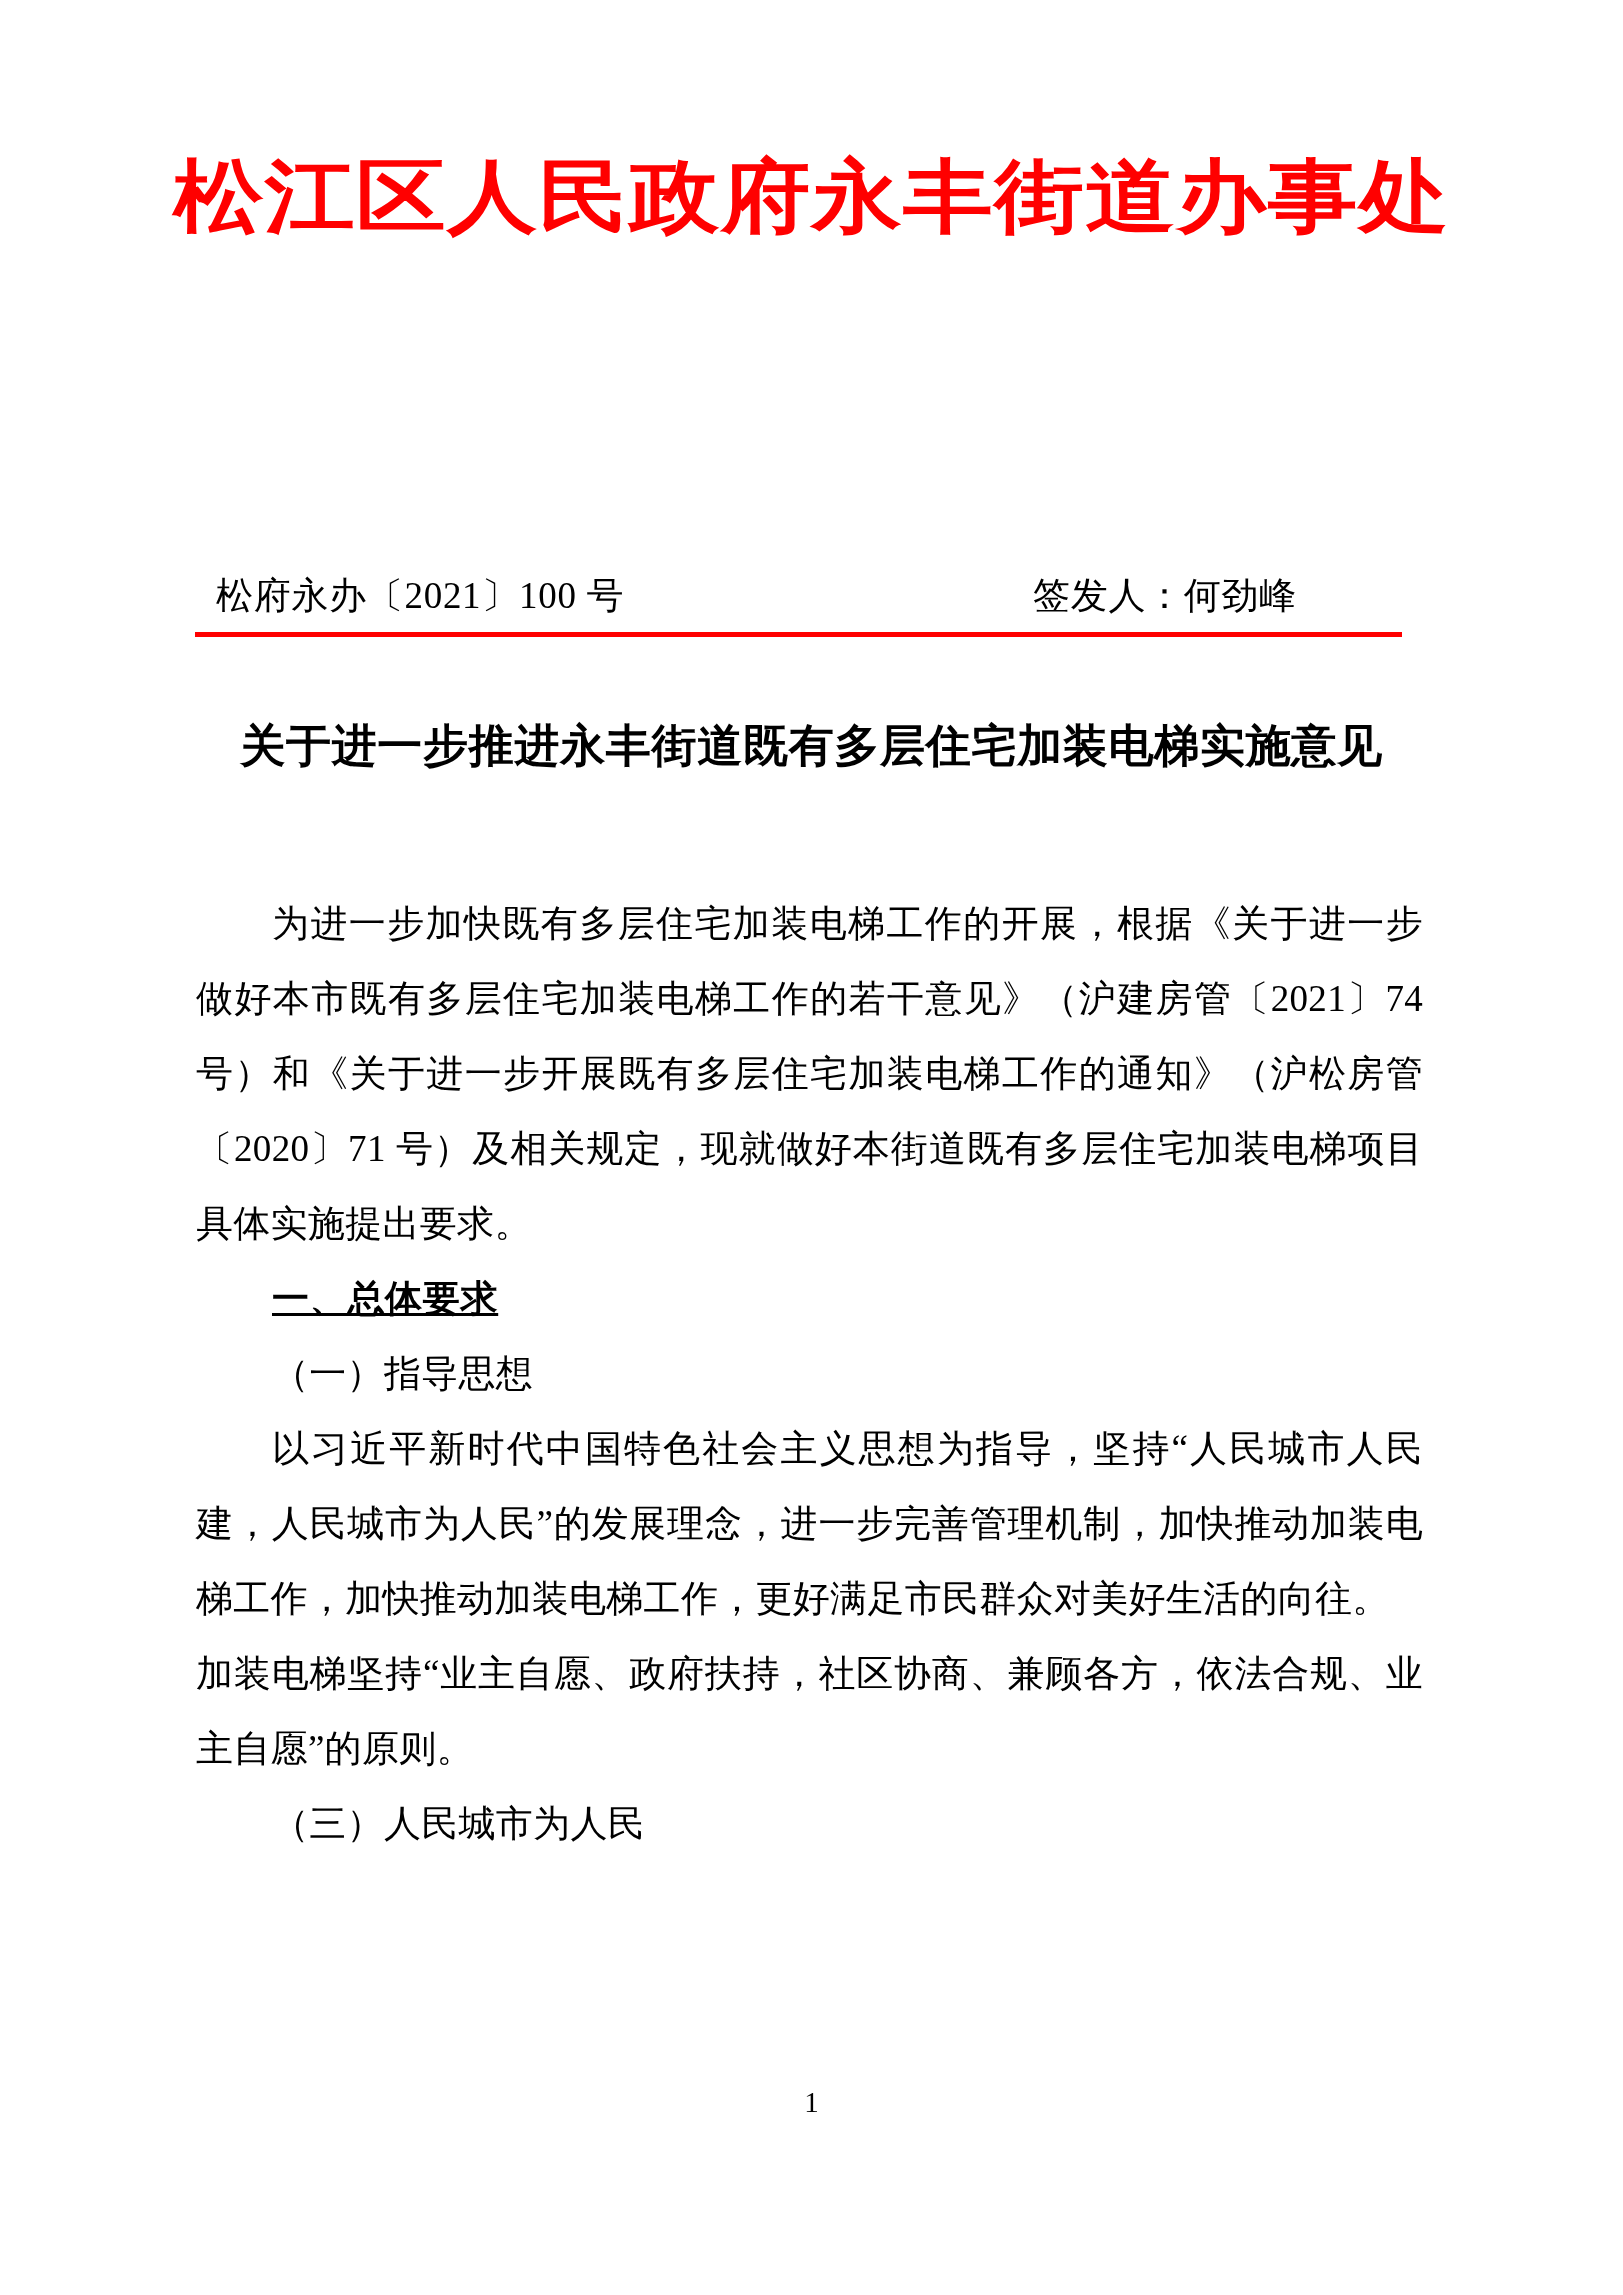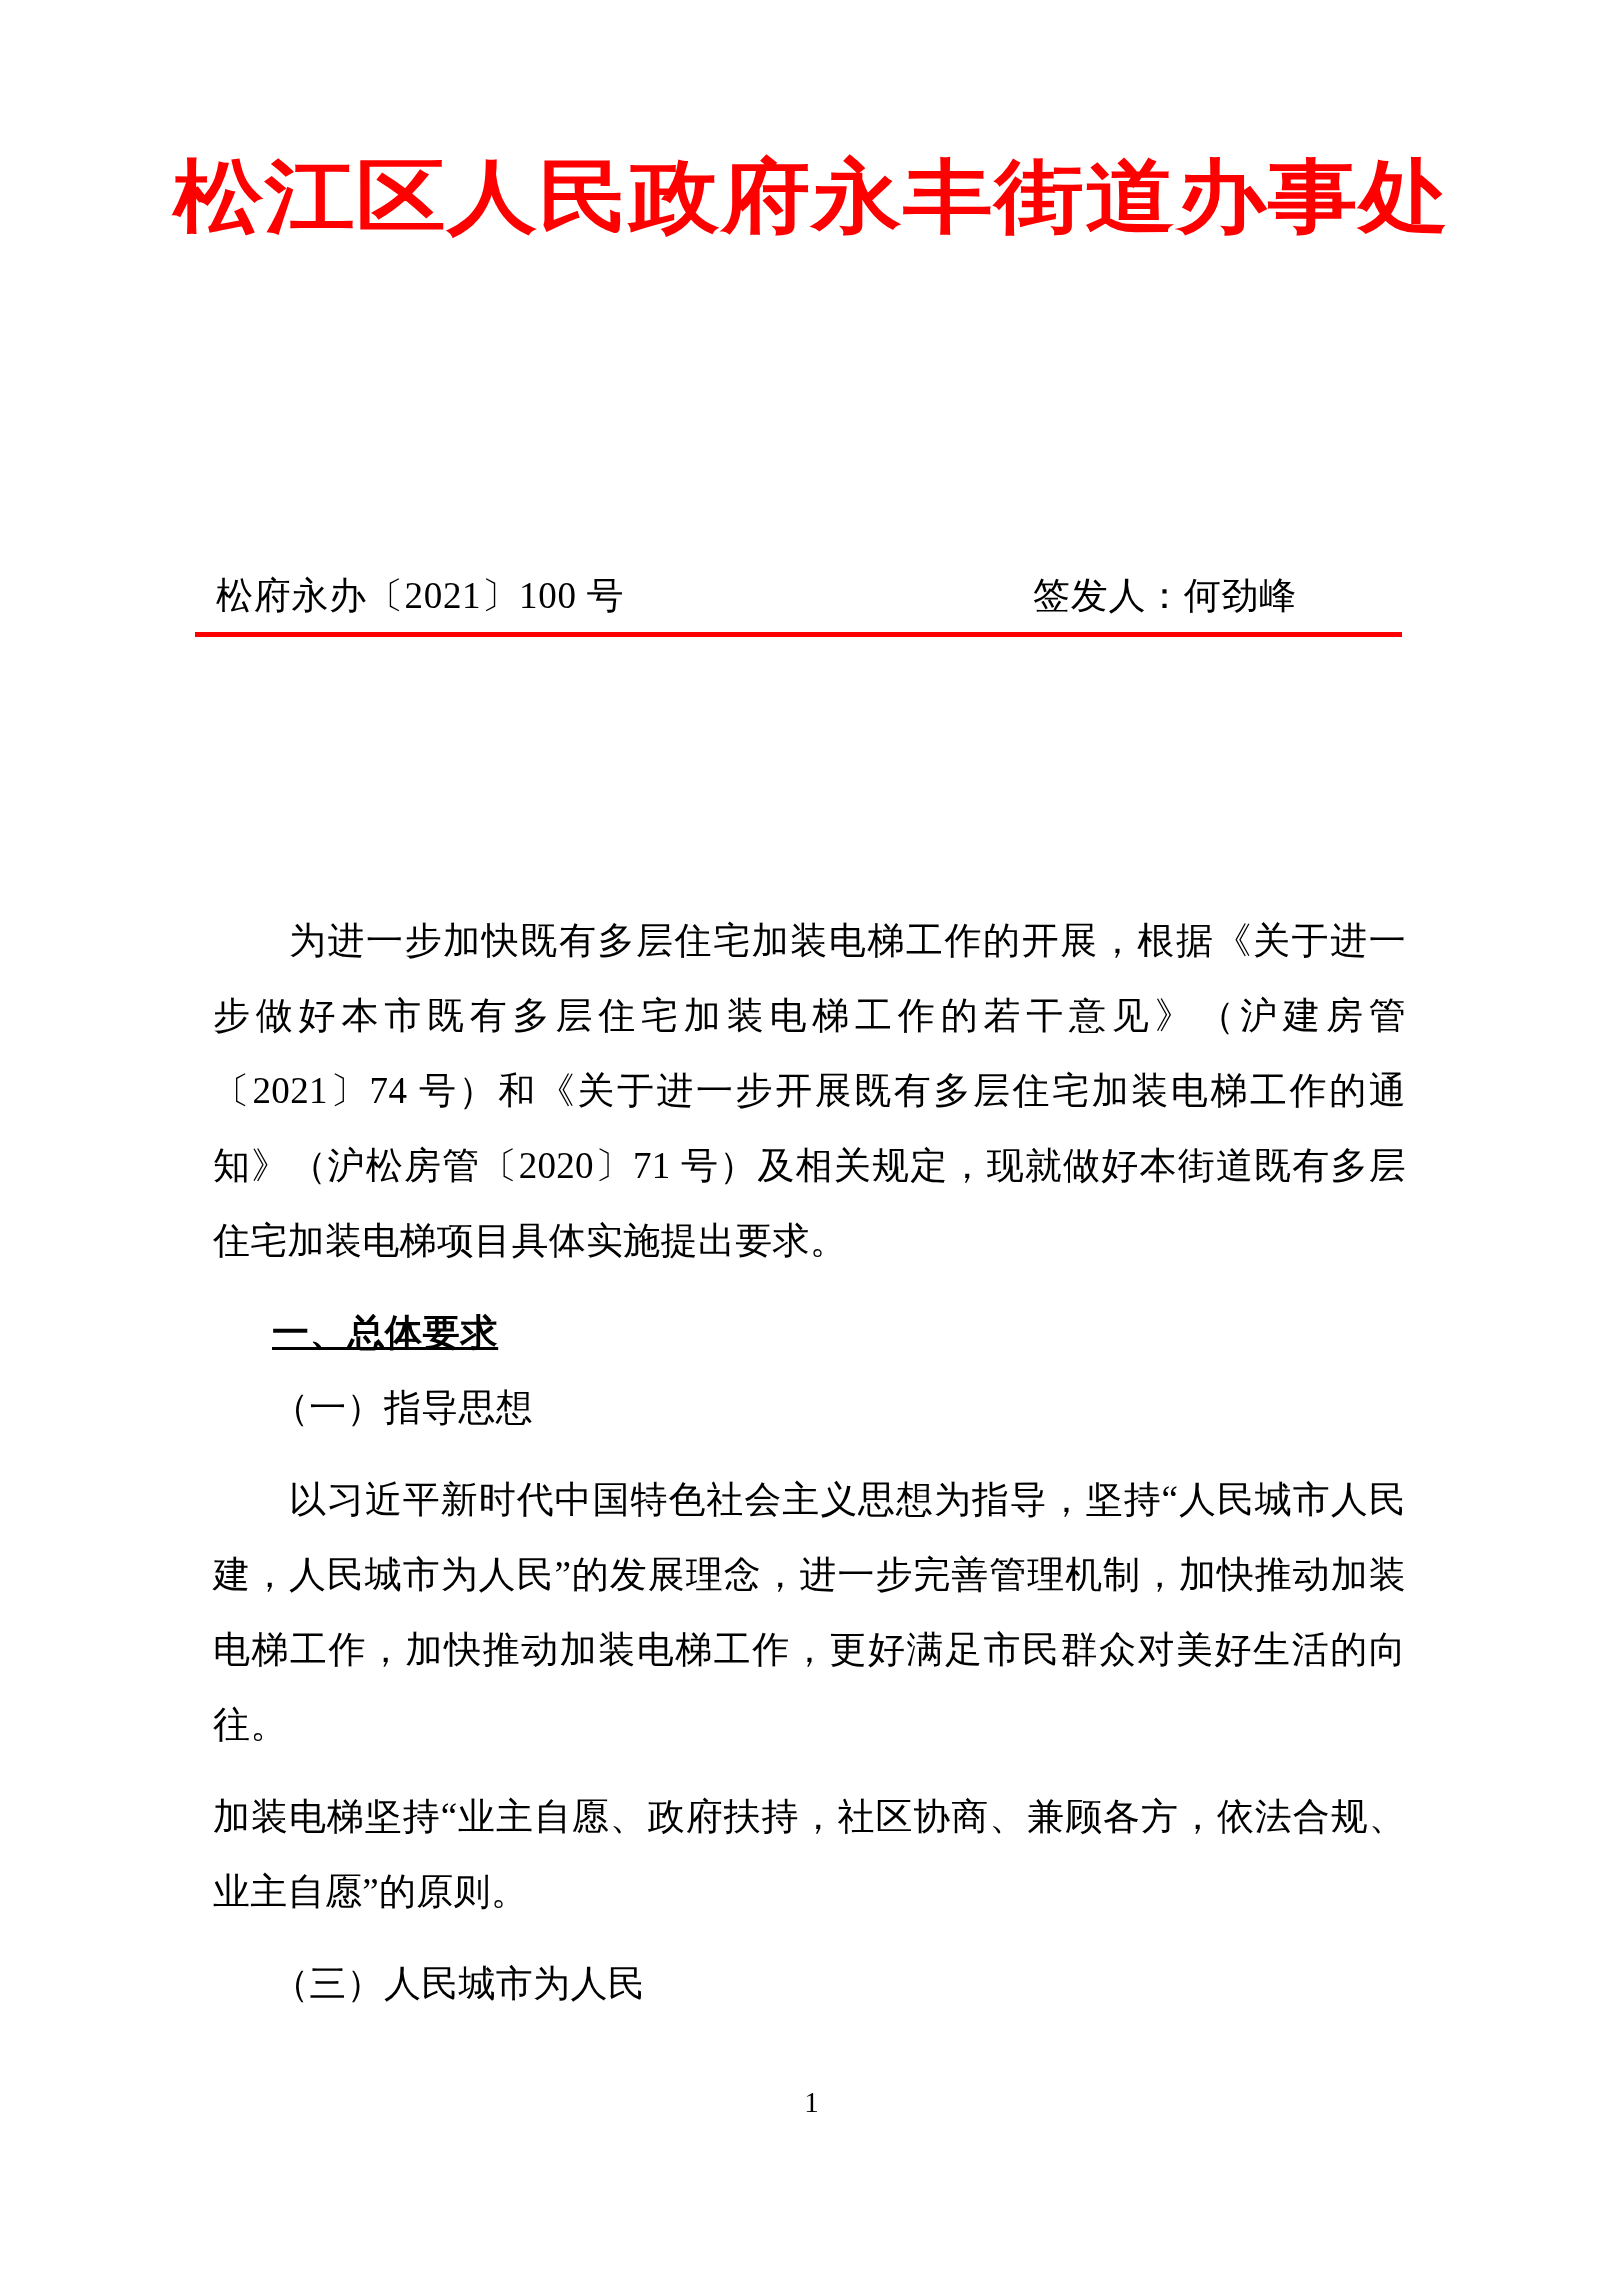--- a/index.html
+++ b/index.html
@@ -96,21 +96,21 @@
     top: 886px;
     width: 1227px;
     font-family: "Liberation Serif", "DejaVu Serif", serif;
     font-size: 37px;
     line-height: 75px;
     letter-spacing: 0.3px;
     text-align: justify;
     text-justify: inter-character;
   }
   .para {
-    margin: 17px;
+    margin: 0;
     text-indent: 76px;
     text-align: justify;
     text-justify: inter-character;
   }
   .para.no-indent {
     text-indent: 0;
   }
   .heading-1 {
     margin: 0;
     text-indent: 76px;
@@ -145,20 +145,21 @@
     <div class="letterhead-title">松江区人民政府永丰街道办事处</div>
   </div>
 
   <div class="doc-meta">
     <div class="doc-number">松府永办〔2021〕100 号</div>
     <div class="doc-signer">签发人：何劲峰</div>
   </div>
 
   <div class="red-rule"></div>
 
+  <div class="doc-title">关于进一步推进永丰街道既有多层住宅加装电梯实施意见</div>
 
   <div class="body-text">
     <p class="para">为进一步加快既有多层住宅加装电梯工作的开展，根据《关于进一步做好本市既有多层住宅加装电梯工作的若干意见》（沪建房管〔2021〕74 号）和《关于进一步开展既有多层住宅加装电梯工作的通知》（沪松房管〔2020〕71 号）及相关规定，现就做好本街道既有多层住宅加装电梯项目具体实施提出要求。</p>
     <p class="heading-1">一、总体要求</p>
     <p class="heading-2">（一）指导思想</p>
     <p class="para">以习近平新时代中国特色社会主义思想为指导，坚持“人民城市人民建，人民城市为人民”的发展理念，进一步完善管理机制，加快推动加装电梯工作，加快推动加装电梯工作，更好满足市民群众对美好生活的向往。</p>
     <p class="para no-indent">加装电梯坚持“业主自愿、政府扶持，社区协商、兼顾各方，依法合规、业主自愿”的原则。</p>
     <p class="heading-2">（三）人民城市为人民</p>
   </div>
 

